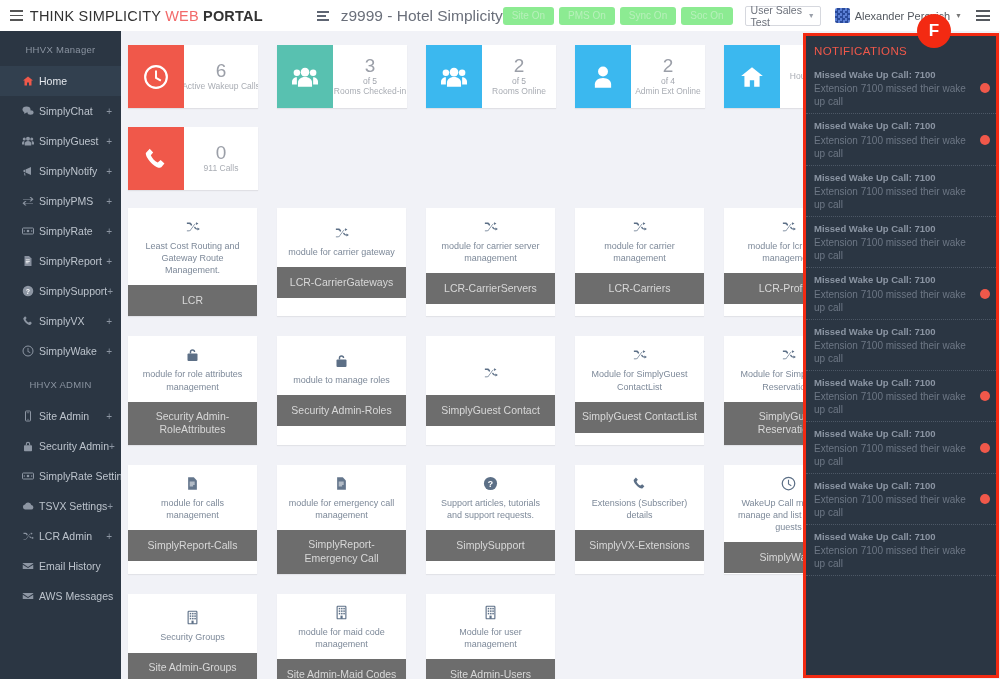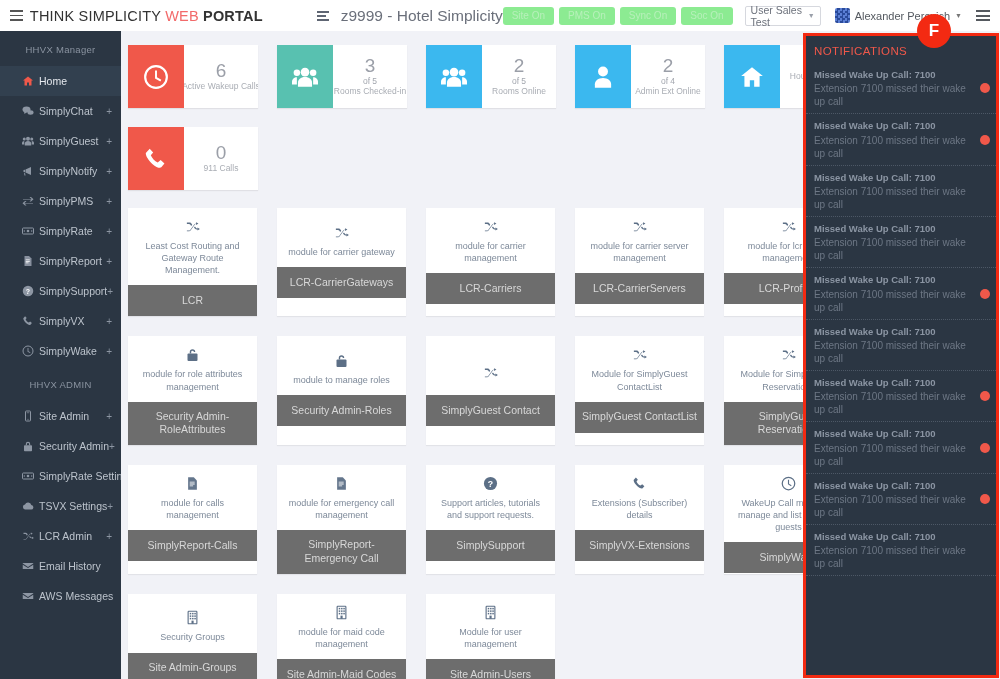--- a/index.html
+++ b/index.html
@@ -513,34 +513,34 @@
         </div>
         <div class="mod-foot">LCR-CarrierGateways</div>
       </div>
       <div class="mod-card">
         <div class="mod-top">
           <div class="mod-ico">
             <svg width="15" height="15" viewBox="0 0 24 24" fill="#5c6f86" class="gi">
               <path d="M3 5.5h4.3c1.4 0 2.2.7 3.3 2.2l.9 1.3-1.6 2.3-1.6-2.4C7.6 8 7.3 7.8 6.6 7.8H3zM3 18.5h3.6c.7 0 1-.2 1.7-.8l6.4-9c.6-.8 1.2-1 2-1h1V5l3.8 2.2L17.7 9.5V8h-.8c-.6 0-.8.2-1.4 1l-6.4 9c-.9 1.1-1.7 1.5-3 1.5H3zM14.3 14.1l1.6-2.3 1.6 2.3c.5.7.8 1 1.5 1h1v-1.5L23.8 16 20 18.2v-1.6h-1.2c-1.3 0-2.1-.4-3-1.5z"></path>
             </svg>
           </div>
+          <div class="mod-desc">module for carrier server management</div>
+        </div>
+        <div class="mod-foot">LCR-CarrierServers</div>
+      </div>
+      <div class="mod-card">
+        <div class="mod-top">
+          <div class="mod-ico">
+            <svg width="15" height="15" viewBox="0 0 24 24" fill="#5c6f86" class="gi">
+              <path d="M3 5.5h4.3c1.4 0 2.2.7 3.3 2.2l.9 1.3-1.6 2.3-1.6-2.4C7.6 8 7.3 7.8 6.6 7.8H3zM3 18.5h3.6c.7 0 1-.2 1.7-.8l6.4-9c.6-.8 1.2-1 2-1h1V5l3.8 2.2L17.7 9.5V8h-.8c-.6 0-.8.2-1.4 1l-6.4 9c-.9 1.1-1.7 1.5-3 1.5H3zM14.3 14.1l1.6-2.3 1.6 2.3c.5.7.8 1 1.5 1h1v-1.5L23.8 16 20 18.2v-1.6h-1.2c-1.3 0-2.1-.4-3-1.5z"></path>
+            </svg>
+          </div>
           <div class="mod-desc">module for carrier management</div>
         </div>
         <div class="mod-foot">LCR-Carriers</div>
-      </div>
-      <div class="mod-card">
-        <div class="mod-top">
-          <div class="mod-ico">
-            <svg width="15" height="15" viewBox="0 0 24 24" fill="#5c6f86" class="gi">
-              <path d="M3 5.5h4.3c1.4 0 2.2.7 3.3 2.2l.9 1.3-1.6 2.3-1.6-2.4C7.6 8 7.3 7.8 6.6 7.8H3zM3 18.5h3.6c.7 0 1-.2 1.7-.8l6.4-9c.6-.8 1.2-1 2-1h1V5l3.8 2.2L17.7 9.5V8h-.8c-.6 0-.8.2-1.4 1l-6.4 9c-.9 1.1-1.7 1.5-3 1.5H3zM14.3 14.1l1.6-2.3 1.6 2.3c.5.7.8 1 1.5 1h1v-1.5L23.8 16 20 18.2v-1.6h-1.2c-1.3 0-2.1-.4-3-1.5z"></path>
-            </svg>
-          </div>
-          <div class="mod-desc">module for carrier server management</div>
-        </div>
-        <div class="mod-foot">LCR-CarrierServers</div>
       </div>
       <div class="mod-card">
         <div class="mod-top">
           <div class="mod-ico">
             <svg width="15" height="15" viewBox="0 0 24 24" fill="#5c6f86" class="gi">
               <path d="M3 5.5h4.3c1.4 0 2.2.7 3.3 2.2l.9 1.3-1.6 2.3-1.6-2.4C7.6 8 7.3 7.8 6.6 7.8H3zM3 18.5h3.6c.7 0 1-.2 1.7-.8l6.4-9c.6-.8 1.2-1 2-1h1V5l3.8 2.2L17.7 9.5V8h-.8c-.6 0-.8.2-1.4 1l-6.4 9c-.9 1.1-1.7 1.5-3 1.5H3zM14.3 14.1l1.6-2.3 1.6 2.3c.5.7.8 1 1.5 1h1v-1.5L23.8 16 20 18.2v-1.6h-1.2c-1.3 0-2.1-.4-3-1.5z"></path>
             </svg>
           </div>
           <div class="mod-desc">module for lcr profile management</div>
         </div>

